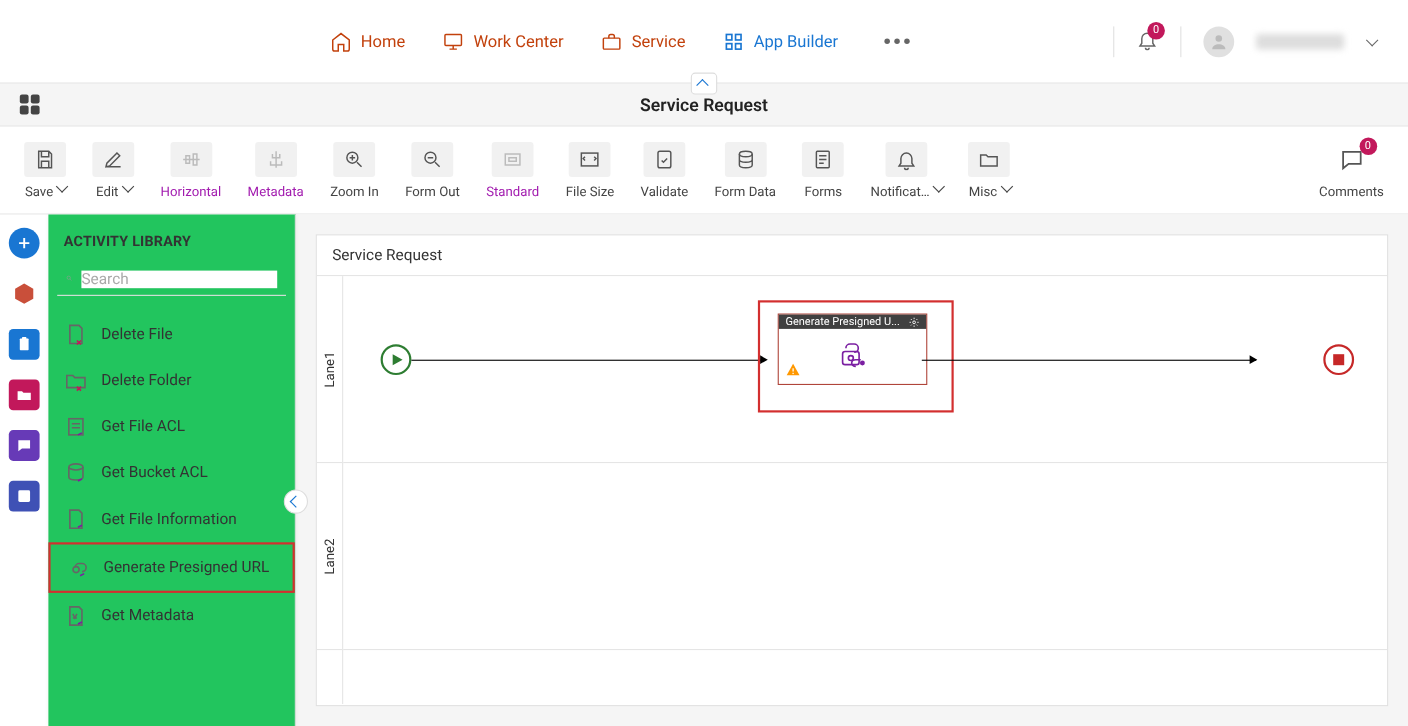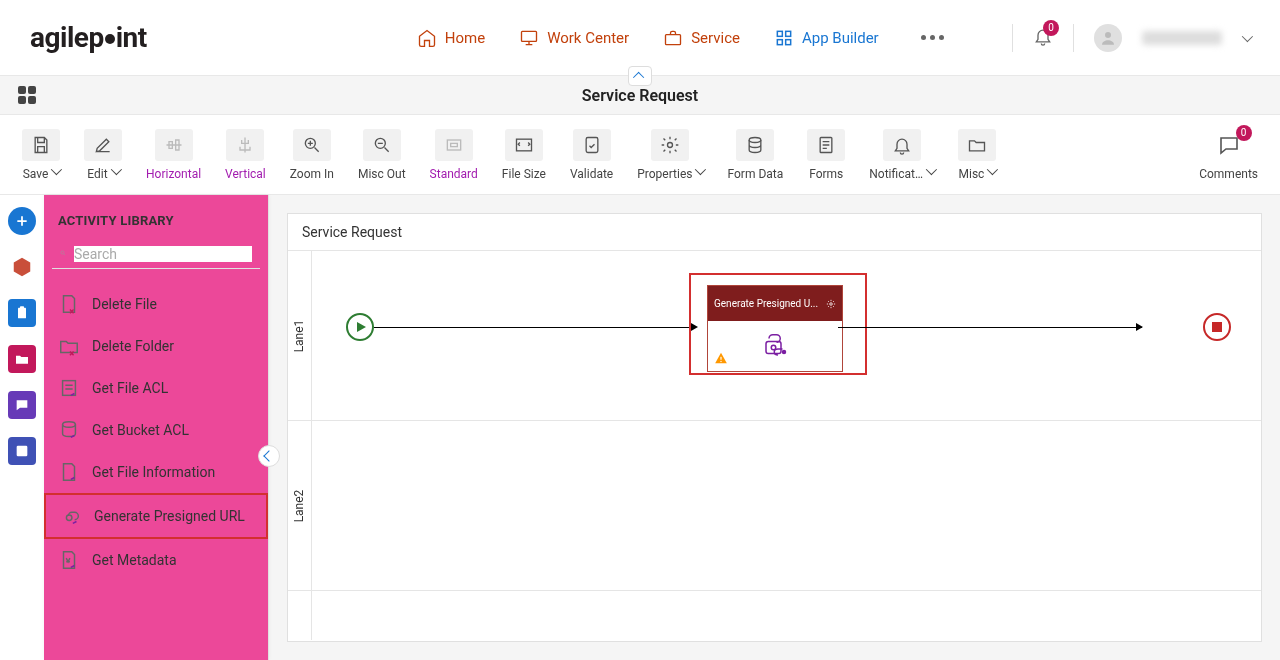--- a/index.html
+++ b/index.html
@@ -46,21 +46,21 @@
 .rail { width: 44px; padding-top: 12px; display: flex; flex-direction: column; align-items: center; gap: 18px; }
 .rail-btn { width: 28px; height: 28px; border-radius: 4px; display: flex; align-items: center; justify-content: center; cursor: pointer; color: #fff; }
 .rail-add { background: #1976d2; border-radius: 50%; }
 .rail-1 { color: #c94f3a; }
 .rail-2 { background: #1976d2; }
 .rail-3 { background: #c2185b; }
 .rail-4 { background: #673ab7; }
 .rail-5 { background: #3f51b5; }
 
 
-.panel { width: 225px; background: #ec4899; border-right: 1px solid #e0e0e0; box-shadow: 0 0 4px rgba(0,0,0,0.05); position: relative; }
+.panel { width: 225px; background: #22c55e; border-right: 1px solid #e0e0e0; box-shadow: 0 0 4px rgba(0,0,0,0.05); position: relative; }
 .panel-title { padding: 18px 14px 10px; font-size: 13px; font-weight: 700; color: #333; letter-spacing: 0.2px; }
 .search-box { margin: 0 8px 8px; padding: 6px 8px; border-bottom: 1px solid #e0e0e0; display: flex; align-items: flex-end; gap: 8px; color: #999; }
 .search-box input { border: none; outline: none; font-size: 14px; flex: 1; color: #333; }
 .search-box input::placeholder { color: #aaa; }
 .activity-list { padding: 6px 0; }
 .activity-item { display: flex; align-items: center; gap: 12px; padding: 10px 14px; font-size: 14px; color: #333; cursor: pointer; }
 .activity-item.highlight { border: 2px solid #d32f2f; }
 .activity-item .aicon { width: 22px; height: 22px; color: #666; flex-shrink: 0; }
 .collapse-btn { position: absolute; right: -12px; top: 250px; width: 22px; height: 22px; background: #fff; border: 1px solid #ddd; border-radius: 50%; display: flex; align-items: center; justify-content: center; cursor: pointer; color: #1976d2; font-size: 12px; }
 
@@ -82,35 +82,34 @@
 .end-node::after { content: ""; width: 10px; height: 10px; background: #c62828; }
 .flow-line { position: absolute; top: 76px; height: 1px; background: #000; }
 .flow-line.l1 { left: 62px; width: 322px; }
 .flow-line.l2 { left: 526px; width: 304px; }
 .arrow-head { position: absolute; width: 0; height: 0; border-left: 7px solid #000; border-top: 4px solid transparent; border-bottom: 4px solid transparent; }
 .arrow-head.a1 { left: 379px; top: 72px; }
 .arrow-head.a2 { left: 824px; top: 72px; }
 
 .activity-node-wrap { position: absolute; left: 377px; top: 22px; width: 178px; height: 102px; border: 2px solid #d32f2f; padding: 10px 16px; }
 .activity-node { width: 136px; border: 1px solid #b0453a; background: #fff; }
-.activity-node-header { background: #7f1d1d; color: #fff; font-size: 10px; padding: 12px 6px; display: flex; align-items: center; justify-content: space-between; }
+.activity-node-header { background: #404040; color: #fff; font-size: 10px; padding: 1px 6px; display: flex; align-items: center; justify-content: space-between; }
 .activity-node-body { height: 50px; display: flex; align-items: center; justify-content: center; position: relative; }
 .activity-node-body .warn { position: absolute; left: 6px; bottom: 6px; color: #ff9800; }
 .presigned-icon { color: #7b1fa2; }
 
 .chev { display: inline-block; width: 8px; height: 8px; border-right: 1.5px solid currentColor; border-bottom: 1.5px solid currentColor; }
 .chev.down { transform: rotate(45deg) translateY(-2px); }
 .chev.up { transform: rotate(-135deg) translateY(-2px); }
 .chev.left { transform: rotate(135deg); }
 </style>
 </head>
 <body>
 
 <div class="header">
-  <div class="logo">agilep<span class="logo-dot"></span>int</div>
   <div class="nav">
     <div class="nav-item">
       <svg viewBox="0 0 24 24" fill="none" stroke="currentColor" stroke-width="1.6">
           <path d="M3 10l9-7 9 7v10a2 2 0 0 1-2 2h-4v-7h-6v7H5a2 2 0 0 1-2-2z"></path>
         </svg>
       <span>Home</span>
     </div>
     <div class="nav-item">
       <svg viewBox="0 0 24 24" fill="none" stroke="currentColor" stroke-width="1.6">
           <rect x="3" y="4" width="18" height="12" rx="1"></rect>
@@ -206,21 +205,21 @@
         <span>Horizontal</span>
       </div>
   </div>
   <div class="tool-btn disabled">
     <div class="icon-box">
         <svg width="20" height="20" viewBox="0 0 24 24" fill="none" stroke="currentColor" stroke-width="1.6">
           <path d="M12 3v18M8 6v4h8V6M6 14v4h12v-4"></path>
         </svg>
       </div>
     <div class="label">
-        <span>Vertical</span>
+        <span>Metadata</span>
       </div>
   </div>
   <div class="tool-btn">
     <div class="icon-box">
         <svg width="20" height="20" viewBox="0 0 24 24" fill="none" stroke="currentColor" stroke-width="1.6">
           <circle cx="10" cy="10" r="6"></circle>
           <path d="M15 15l5 5M10 7v6M7 10h6"></path>
         </svg>
       </div>
     <div class="label">
@@ -228,21 +227,21 @@
       </div>
   </div>
   <div class="tool-btn">
     <div class="icon-box">
         <svg width="20" height="20" viewBox="0 0 24 24" fill="none" stroke="currentColor" stroke-width="1.6">
           <circle cx="10" cy="10" r="6"></circle>
           <path d="M15 15l5 5M7 10h6"></path>
         </svg>
       </div>
     <div class="label">
-        <span>Misc Out</span>
+        <span>Form Out</span>
       </div>
   </div>
   <div class="tool-btn disabled">
     <div class="icon-box">
         <svg width="20" height="20" viewBox="0 0 24 24" fill="none" stroke="currentColor" stroke-width="1.6">
           <rect x="4" y="6" width="16" height="12"></rect>
           <path d="M8 10h8v4H8z"></path>
         </svg>
       </div>
     <div class="label">
@@ -262,32 +261,20 @@
   </div>
   <div class="tool-btn">
     <div class="icon-box">
         <svg width="20" height="20" viewBox="0 0 24 24" fill="none" stroke="currentColor" stroke-width="1.6">
           <rect x="5" y="3" width="14" height="18" rx="2"></rect>
           <path d="M9 13l2 2 4-4"></path>
         </svg>
       </div>
     <div class="label">
         <span>Validate</span>
-      </div>
-  </div>
-  <div class="tool-btn">
-    <div class="icon-box">
-        <svg width="20" height="20" viewBox="0 0 24 24" fill="none" stroke="currentColor" stroke-width="1.6">
-          <circle cx="12" cy="12" r="3"></circle>
-          <path d="M12 2v3M12 19v3M4.2 4.2l2.1 2.1M17.7 17.7l2.1 2.1M2 12h3M19 12h3M4.2 19.8l2.1-2.1M17.7 6.3l2.1-2.1"></path>
-        </svg>
-      </div>
-    <div class="label">
-        <span>Properties</span>
-        <span class="chev down"></span>
       </div>
   </div>
   <div class="tool-btn">
     <div class="icon-box">
         <svg width="20" height="20" viewBox="0 0 24 24" fill="none" stroke="currentColor" stroke-width="1.6">
           <ellipse cx="12" cy="6" rx="7" ry="3"></ellipse>
           <path d="M5 6v12c0 1.7 3.1 3 7 3s7-1.3 7-3V6M5 12c0 1.7 3.1 3 7 3s7-1.3 7-3"></path>
         </svg>
       </div>
     <div class="label">

